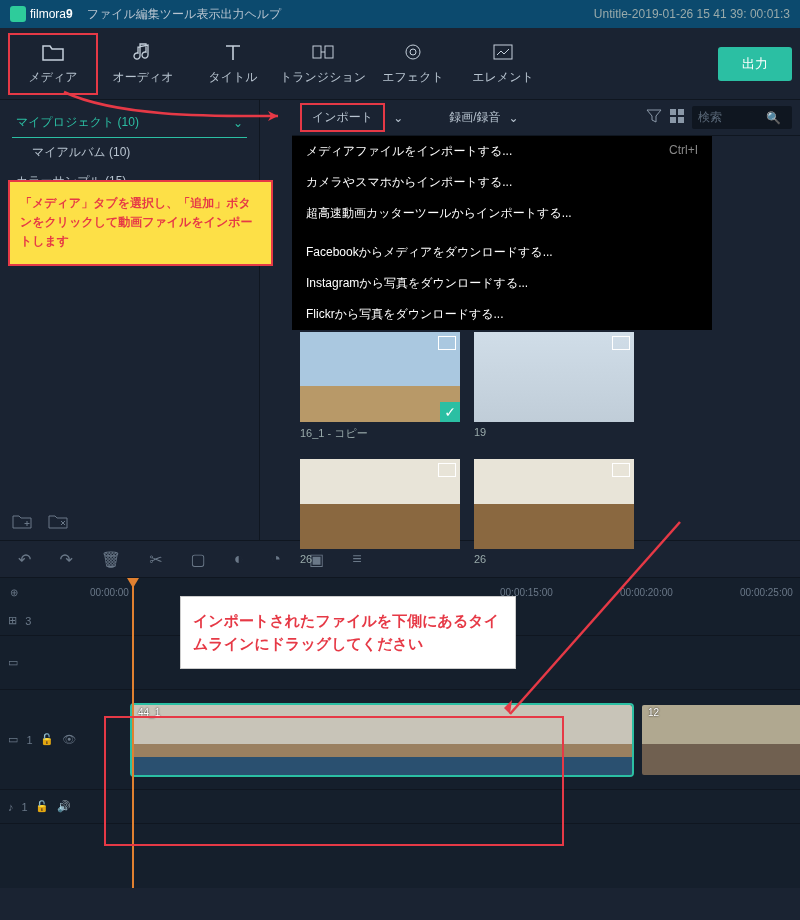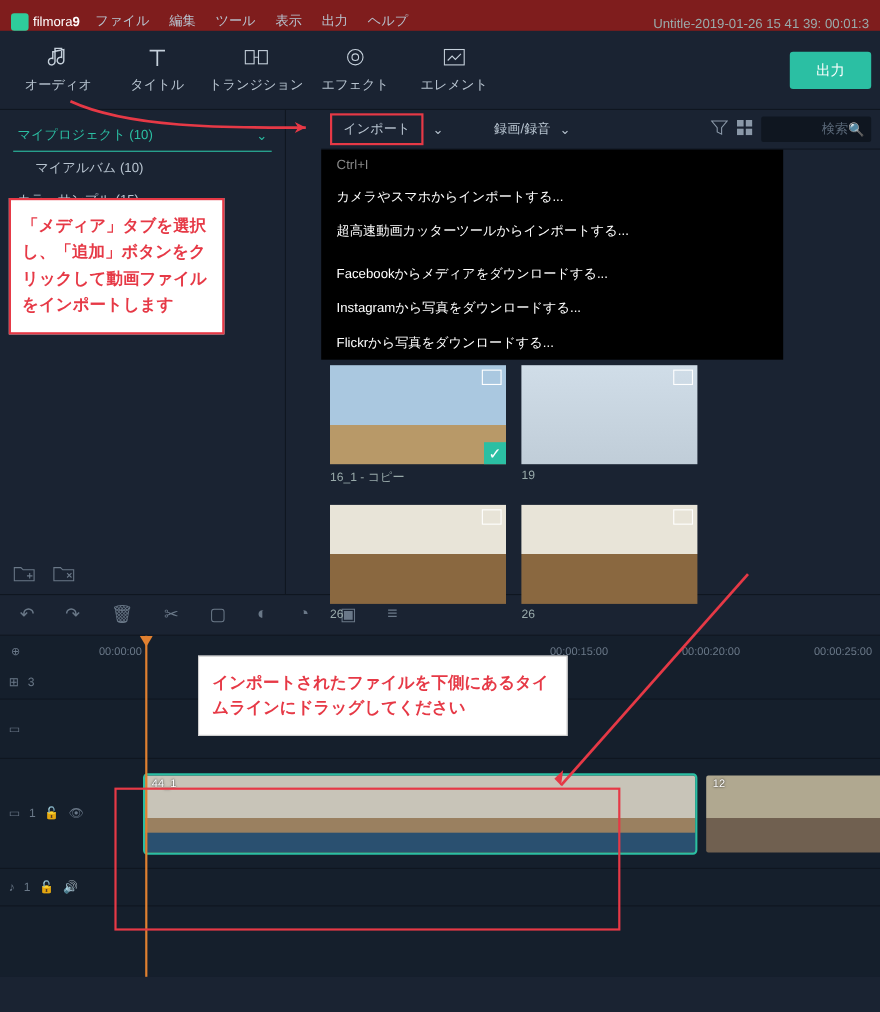--- a/index.html
+++ b/index.html
@@ -1,45 +1,45 @@
 <!DOCTYPE html>
 <html><head>
 <meta charset="utf-8">
 <style>
 * { margin: 0; padding: 0; box-sizing: border-box; font-family: "Hiragino Sans", "Meiryo", sans-serif; }
 body { background: #1a2332; color: #b8c4d0; width: 800px; height: 920px; overflow: hidden; position: relative; }
 
-.titlebar { height: 28px; display: flex; align-items: flex-end; padding: 0 10px; background: #7f1d1d; font-size: 12px; }
+.titlebar { height: 28px; display: flex; align-items: center; padding: 0 10px; background: #0c4a6e; font-size: 12px; }
 .logo { display: flex; align-items: center; gap: 4px; margin-right: 14px; }
 .logo-icon { width: 16px; height: 16px; background: #2ecc9b; border-radius: 3px; display: inline-block; }
 .logo-text { color: #fff; font-weight: 500; }
-.menubar { display: flex; gap: 18px; }
+.menubar { display: flex; }
 .menubar span { cursor: pointer; }
 .title-right { margin-left: auto; color: #9aa; }
 
 .toolbar { height: 72px; display: flex; align-items: center; padding: 0 8px; border-bottom: 1px solid #0f1620; }
 .tool-tab { width: 90px; height: 62px; display: flex; flex-direction: column; align-items: center; justify-content: center; gap: 6px; font-size: 12px; cursor: pointer; }
 .tool-tab.active { border: 2px solid #e63946; }
 .tool-tab .ic { width: 22px; height: 22px; display: flex; align-items: center; justify-content: center; color: #c5d0db; }
 .export-btn { margin-left: auto; background: #2bbfa3; color: #fff; padding: 8px 24px; border-radius: 3px; font-size: 13px; cursor: pointer; }
 
 .mid { display: flex; height: 440px; }
 .sidebar { width: 260px; border-right: 1px solid #0f1620; padding: 8px 12px; font-size: 12px; position: relative; }
 .side-item { padding: 6px 4px; display: flex; justify-content: space-between; align-items: center; cursor: pointer; }
 .side-item.sel { color: #2bbfa3; border-bottom: 1px solid #2bbfa3; }
 .side-sub { padding-left: 20px; }
 .side-bottom { position: absolute; bottom: 8px; left: 12px; display: flex; gap: 16px; }
 
-.callout1 { position: absolute; top: 80px; left: 8px; width: 196px; background: #ffffff; border: 2px solid #e63946; padding: 12px 10px; font-size: 15px; color: #e63946; font-weight: 600; line-height: 1.6; z-index: 5; }
+.callout1 { position: absolute; top: 80px; left: 8px; width: 265px; background: #fde047; border: 2px solid #e63946; padding: 12px 10px; font-size: 12px; color: #e63946; font-weight: 600; line-height: 1.6; z-index: 5; }
 
 .media-area { flex: 1; position: relative; margin-left: 32px; }
 .media-head { height: 36px; display: flex; align-items: center; gap: 8px; padding: 0 8px; font-size: 12px; border-bottom: 1px solid #0f1620; }
 .import-btn { border: 2px solid #e63946; padding: 4px 10px; cursor: pointer; }
 .mh-spacer { flex: 1; }
-.search-box { width: 100px; background: #0f1620; padding: 3px 6px; border-radius: 2px; display: flex; align-items: center; justify-content: flex-end; }
+.search-box { width: 100px; background: #0f1620; padding: 3px 6px; border-radius: 2px; display: flex; align-items: center; justify-content: flex-start; gap: 44px; }
 
 .dropdown { position: absolute; top: 36px; left: 0; width: 420px; background: #000; z-index: 4; font-size: 12px; }
 .dd-item { padding: 7px 14px; display: flex; justify-content: space-between; cursor: pointer; color: #fff; }
 
 .thumb-grid { padding: 8px; display: flex; flex-wrap: wrap; gap: 14px; }
 .thumb { width: 160px; }
 .thumb-img { width: 160px; height: 90px; background: #2a3442; position: relative; }
 .thumb-img.sky { background: linear-gradient(#aac8e0 60%, #b89968 60%); }
 .thumb-img.birds { background: linear-gradient(#d0dde8, #c0cdd8); }
 .thumb-img.field { background: linear-gradient(#e8e4d8 50%, #8a6840 50%); }
@@ -89,20 +89,28 @@
     <span>編集</span>
     <span>ツール</span>
     <span>表示</span>
     <span>出力</span>
     <span>ヘルプ</span>
   </div>
   <div class="title-right">Untitle-2019-01-26 15 41 39:  00:01:3</div>
 </div>
 
 <div class="toolbar">
+  <div class="tool-tab active">
+    <span class="ic">
+        <svg width="22" height="18" viewBox="0 0 22 18">
+          <path d="M1 3h7l2 3h11v11H1z" fill="none" stroke="currentColor" stroke-width="1.5"></path>
+        </svg>
+      </span>
+    <span>メディア</span>
+  </div>
   <div class="tool-tab">
     <span class="ic">
         <svg width="20" height="20" viewBox="0 0 20 20">
           <path d="M7 2v12a3 3 0 11-2-2.8V5l10-2v10a3 3 0 11-2-2.8V2z" fill="none" stroke="currentColor" stroke-width="1.3"></path>
         </svg>
       </span>
     <span>オーディオ</span>
   </div>
   <div class="tool-tab">
     <span class="ic">
@@ -191,20 +199,21 @@
             <rect x="8" y="8" width="6" height="6" fill="#8a98a8"></rect>
           </svg></span>
       <span class="search-box">
         <span style="color:#5a6878">検索</span>
         <span>🔍</span>
       </span>
     </div>
 
     <div class="dropdown">
       <div class="dd-item">
+          <span>メディアファイルをインポートする...</span>
           <span style="color:#888">Ctrl+I</span>
         </div>
       <div class="dd-item">カメラやスマホからインポートする...</div>
       <div class="dd-item">超高速動画カッターツールからインポートする...</div>
       <div style="height:8px"></div>
       <div class="dd-item">Facebookからメディアをダウンロードする...</div>
       <div class="dd-item">Instagramから写真をダウンロードする...</div>
       <div class="dd-item">Flickrから写真をダウンロードする...</div>
     </div>
 

